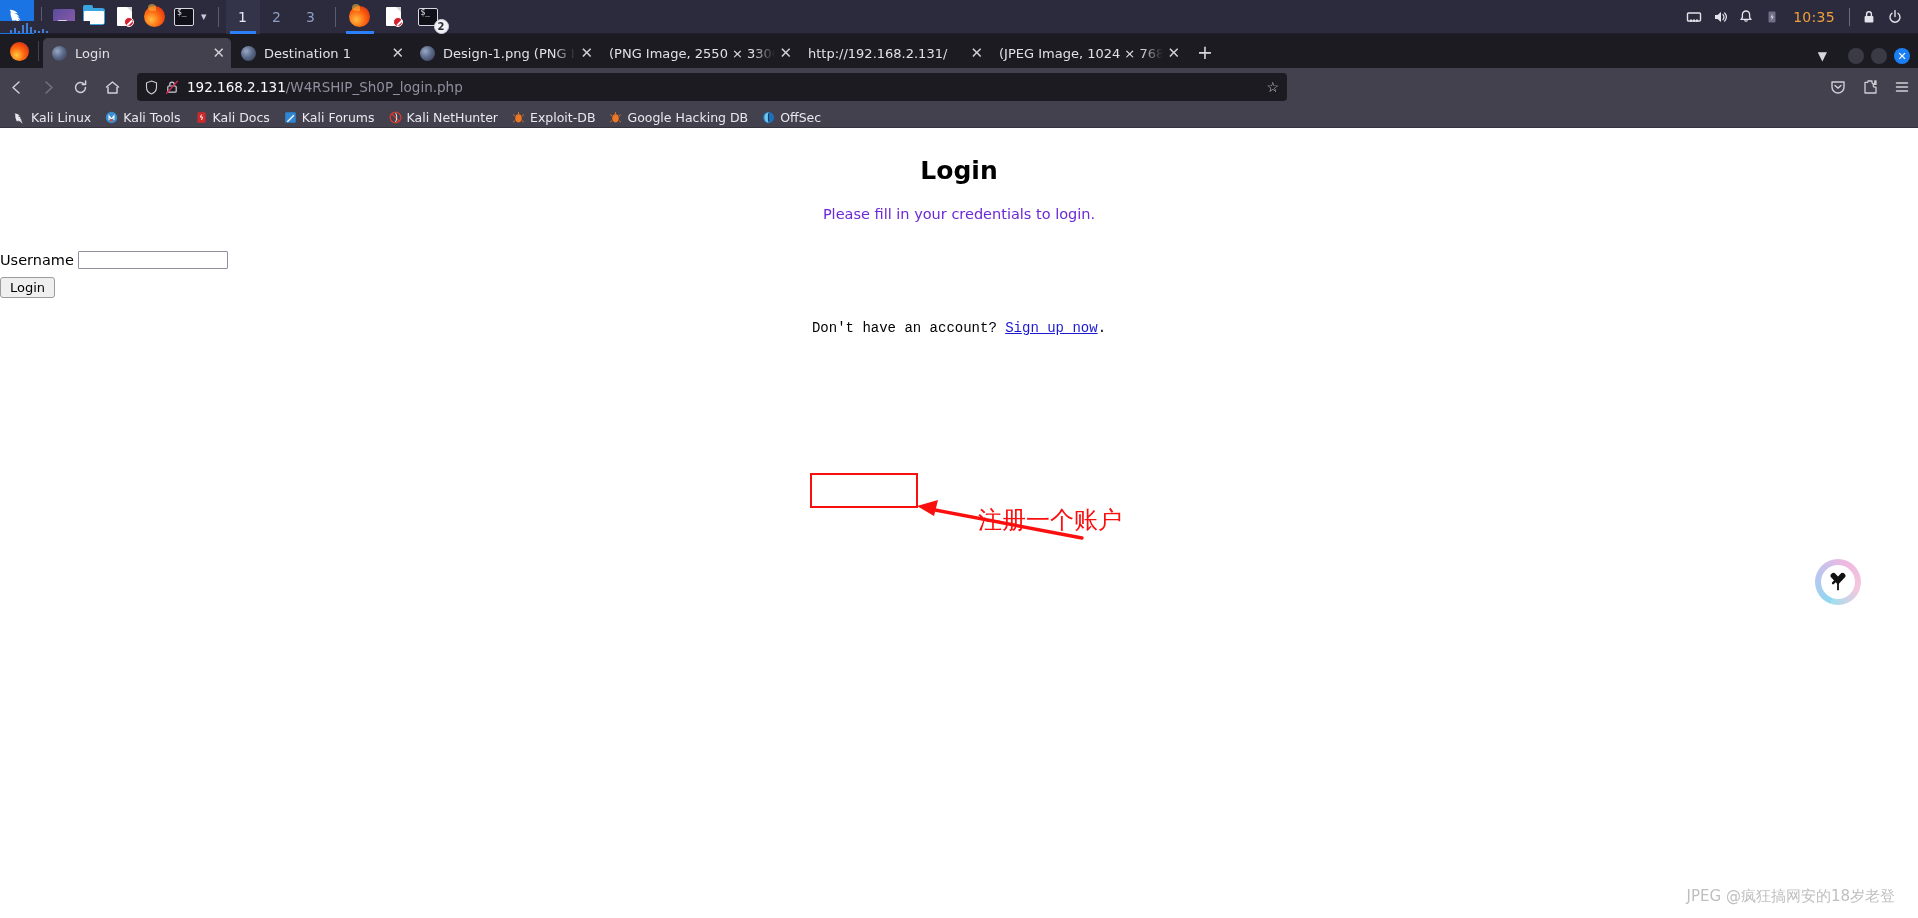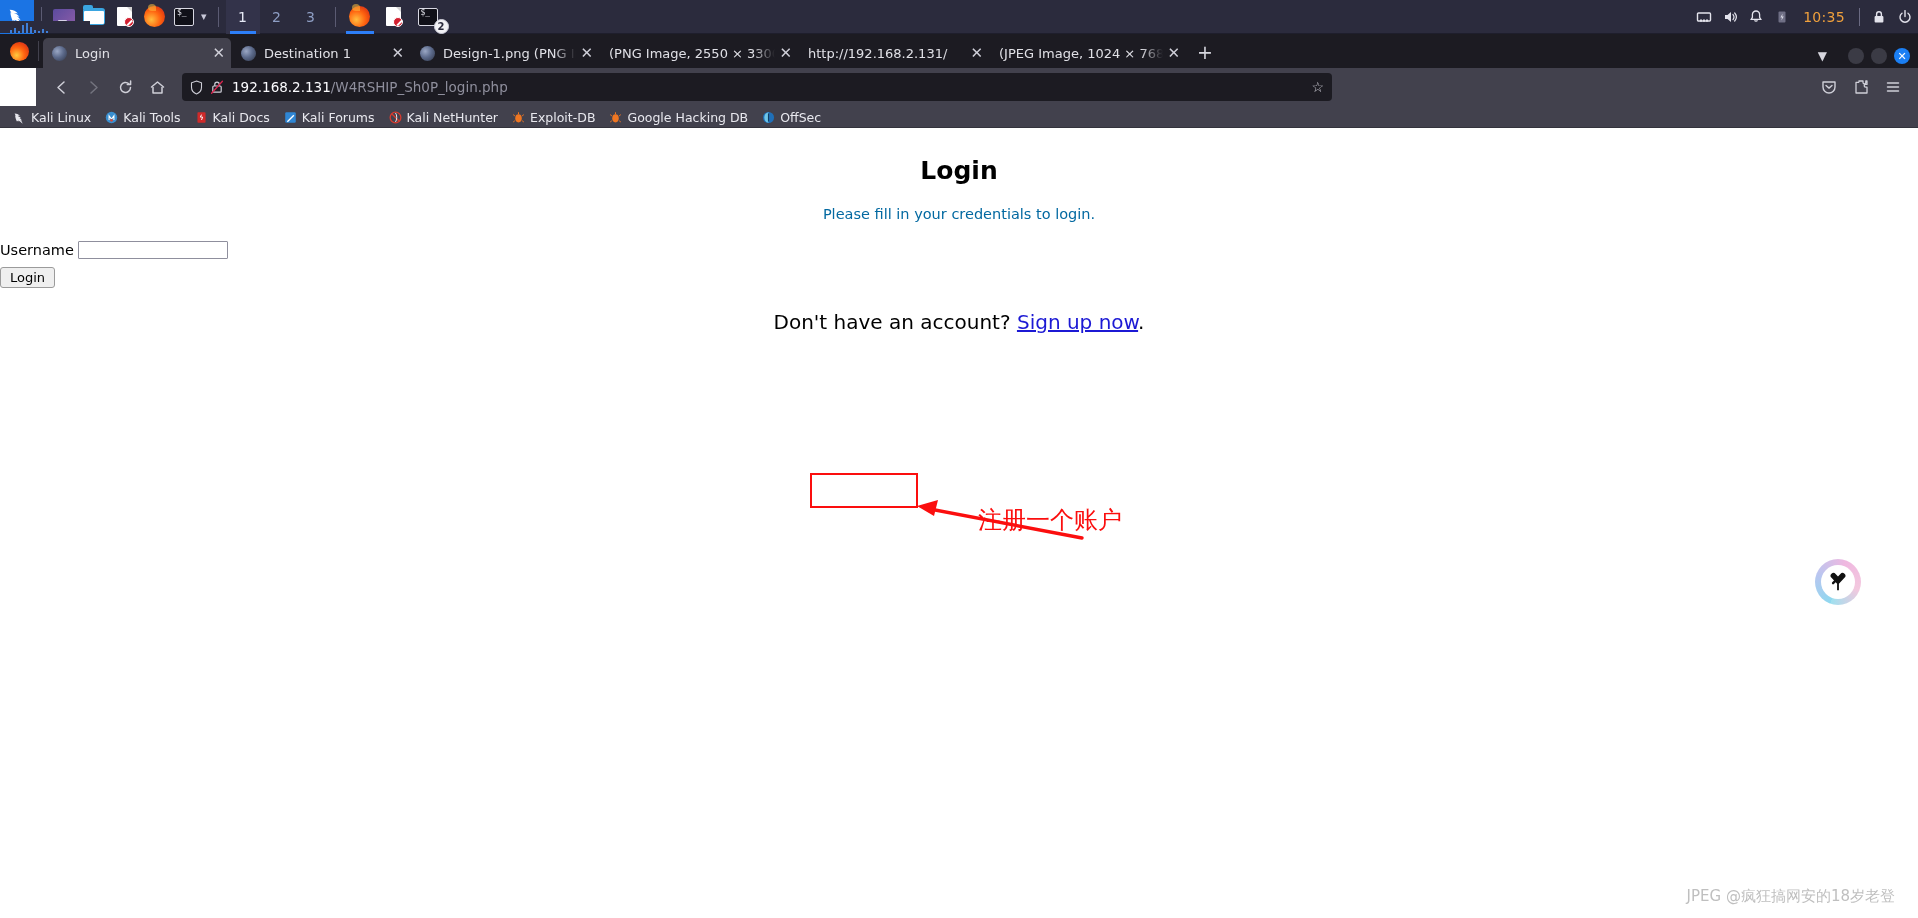--- a/index.html
+++ b/index.html
@@ -90,21 +90,21 @@
     position:relative;
   }
   .tb-task.active:after{
     content:""; position:absolute; left:3px; right:3px; bottom:0; height:2.5px; background:#2d7ff9;
   }
   .task-badge {
     position:absolute; right:-4px; bottom:0px; width:15px; height:15px; border-radius:50%;
     background:#f2f2f5; color:#2b2b3d; font-size:10px; font-weight:bold;
     display:flex; align-items:center; justify-content:center; border:1px solid #cfcfdb;
   }
-  .tb-right { margin-left:auto; display:flex; align-items:center; height:34px; padding-right:0; }
+  .tb-right { margin-left:auto; display:flex; align-items:center; height:34px; padding-right:10px; }
   .tray-ico { width:26px; height:34px; display:flex; align-items:center; justify-content:center; color:#e3e3ec; }
   .clock { color:#f0a03c; font-size:14px; padding:0 8px; letter-spacing:.3px; }
   .tray-sep { width:1px; height:18px; background:#6a6a82; margin:0 6px; }
   .net-graph {
     position:absolute; left:0; bottom:0; width:90px; height:12px;
   }
 
   
   #browser {
     position: absolute; top: 34px; left: 0; width: 1918px; height: 884px;
@@ -139,21 +139,21 @@
   .tab .tclose { color:#cfcfd8; font-size:15px; margin-left:4px; flex:none; line-height:1; }
   .newtab { color:#d6d6de; font-size:19px; padding:0 10px 5px 10px; }
   .tabstrip-right { margin-left:auto; display:flex; align-items:center; padding-bottom:4px; }
   .list-all { color:#d6d6de; font-size:12px; padding:0 14px; }
   .wbtn { width:16px; height:16px; border-radius:50%; background:#3b3b45; margin-left:7px; }
   .wbtn.close { background:#1b7ff4; color:#fff; font-size:11px; display:flex;
     align-items:center; justify-content:center; margin-right:8px; }
 
   
   #navbar {
-    height: 38px; background:#42414d; display:flex; align-items:center; padding:0 9px;margin-left:36px;
+    height: 38px; background:#42414d; display:flex; align-items:center; padding:0 0;
   }
   .nav-ico { width:32px; height:30px; display:flex; align-items:center; justify-content:center;
     color:#cfcfd8; }
   .nav-ico.dim { color:#74747f; }
   #urlbar {
     flex:1; height:28px; background:#1c1b22; border-radius:4px; display:flex;
     align-items:center; padding:0 8px; margin:0 9px; max-width: 1150px;
   }
   .shield { width:13px; height:15px; flex:none; }
   .lock-x { width:16px; height:16px; margin:0 7px 0 6px; flex:none; }
@@ -171,33 +171,33 @@
   .bm .bi { width:13px; height:13px; margin-right:5px; flex:none; }
   .bm .bl { font-size:12.5px; color:#e8e8ee; white-space:nowrap; }
 
   
   #page { flex:1; background:#fff; position:relative; overflow:hidden; }
   #content {
     width:100%; padding-top:28px; text-align:center;
     font-family: "DejaVu Sans", "Liberation Sans", sans-serif;
   }
   #page-heading { font-size:25px; font-weight:bold; color:#000; margin-bottom:21px; }
-  #page-sub { font-size:14.5px; color:#0369a1; margin-bottom:19px; }
+  #page-sub { font-size:14.5px; color:#6d28d9; margin-bottom:29px; }
   .form-row { display:flex; align-items:center; margin-bottom:3px; }
   .form-row .flabel { font-size:14.5px; color:#000; margin-right:4px; }
   .form-row input {
     width:150px; height:18px; border:1px solid #8f8f9d; background:#fff;
     font-size:13px; padding:0 3px; border-radius:1px; outline:none;
   }
   #login-button {
     font-family:"DejaVu Sans","Liberation Sans",sans-serif;
     font-size:13px; padding:2px 9px; background:#efefef;
     border:1px solid #9b9b9b; border-radius:3px; color:#000; margin-top:5px;
   }
-  #signup-line { margin-top:22px; font-size:20px; color:#000; }
+  #signup-line { margin-top:22px; font-size:14px; color:#000;font-family:Liberation Mono, monospace; }
   #signup-link { color:#1c19d4; text-decoration:underline; }
 
   
   #anno-box {
     position:absolute; left:810px; top:345px; width:108px; height:35px;
     border:2.5px solid #fb0e0e; pointer-events:none;
   }
   #anno-arrow { position:absolute; left:890px; top:360px; pointer-events:none; }
   #anno-text {
     position:absolute; left:978px; top:376px; font-size:24px; color:#fb0e0e;

